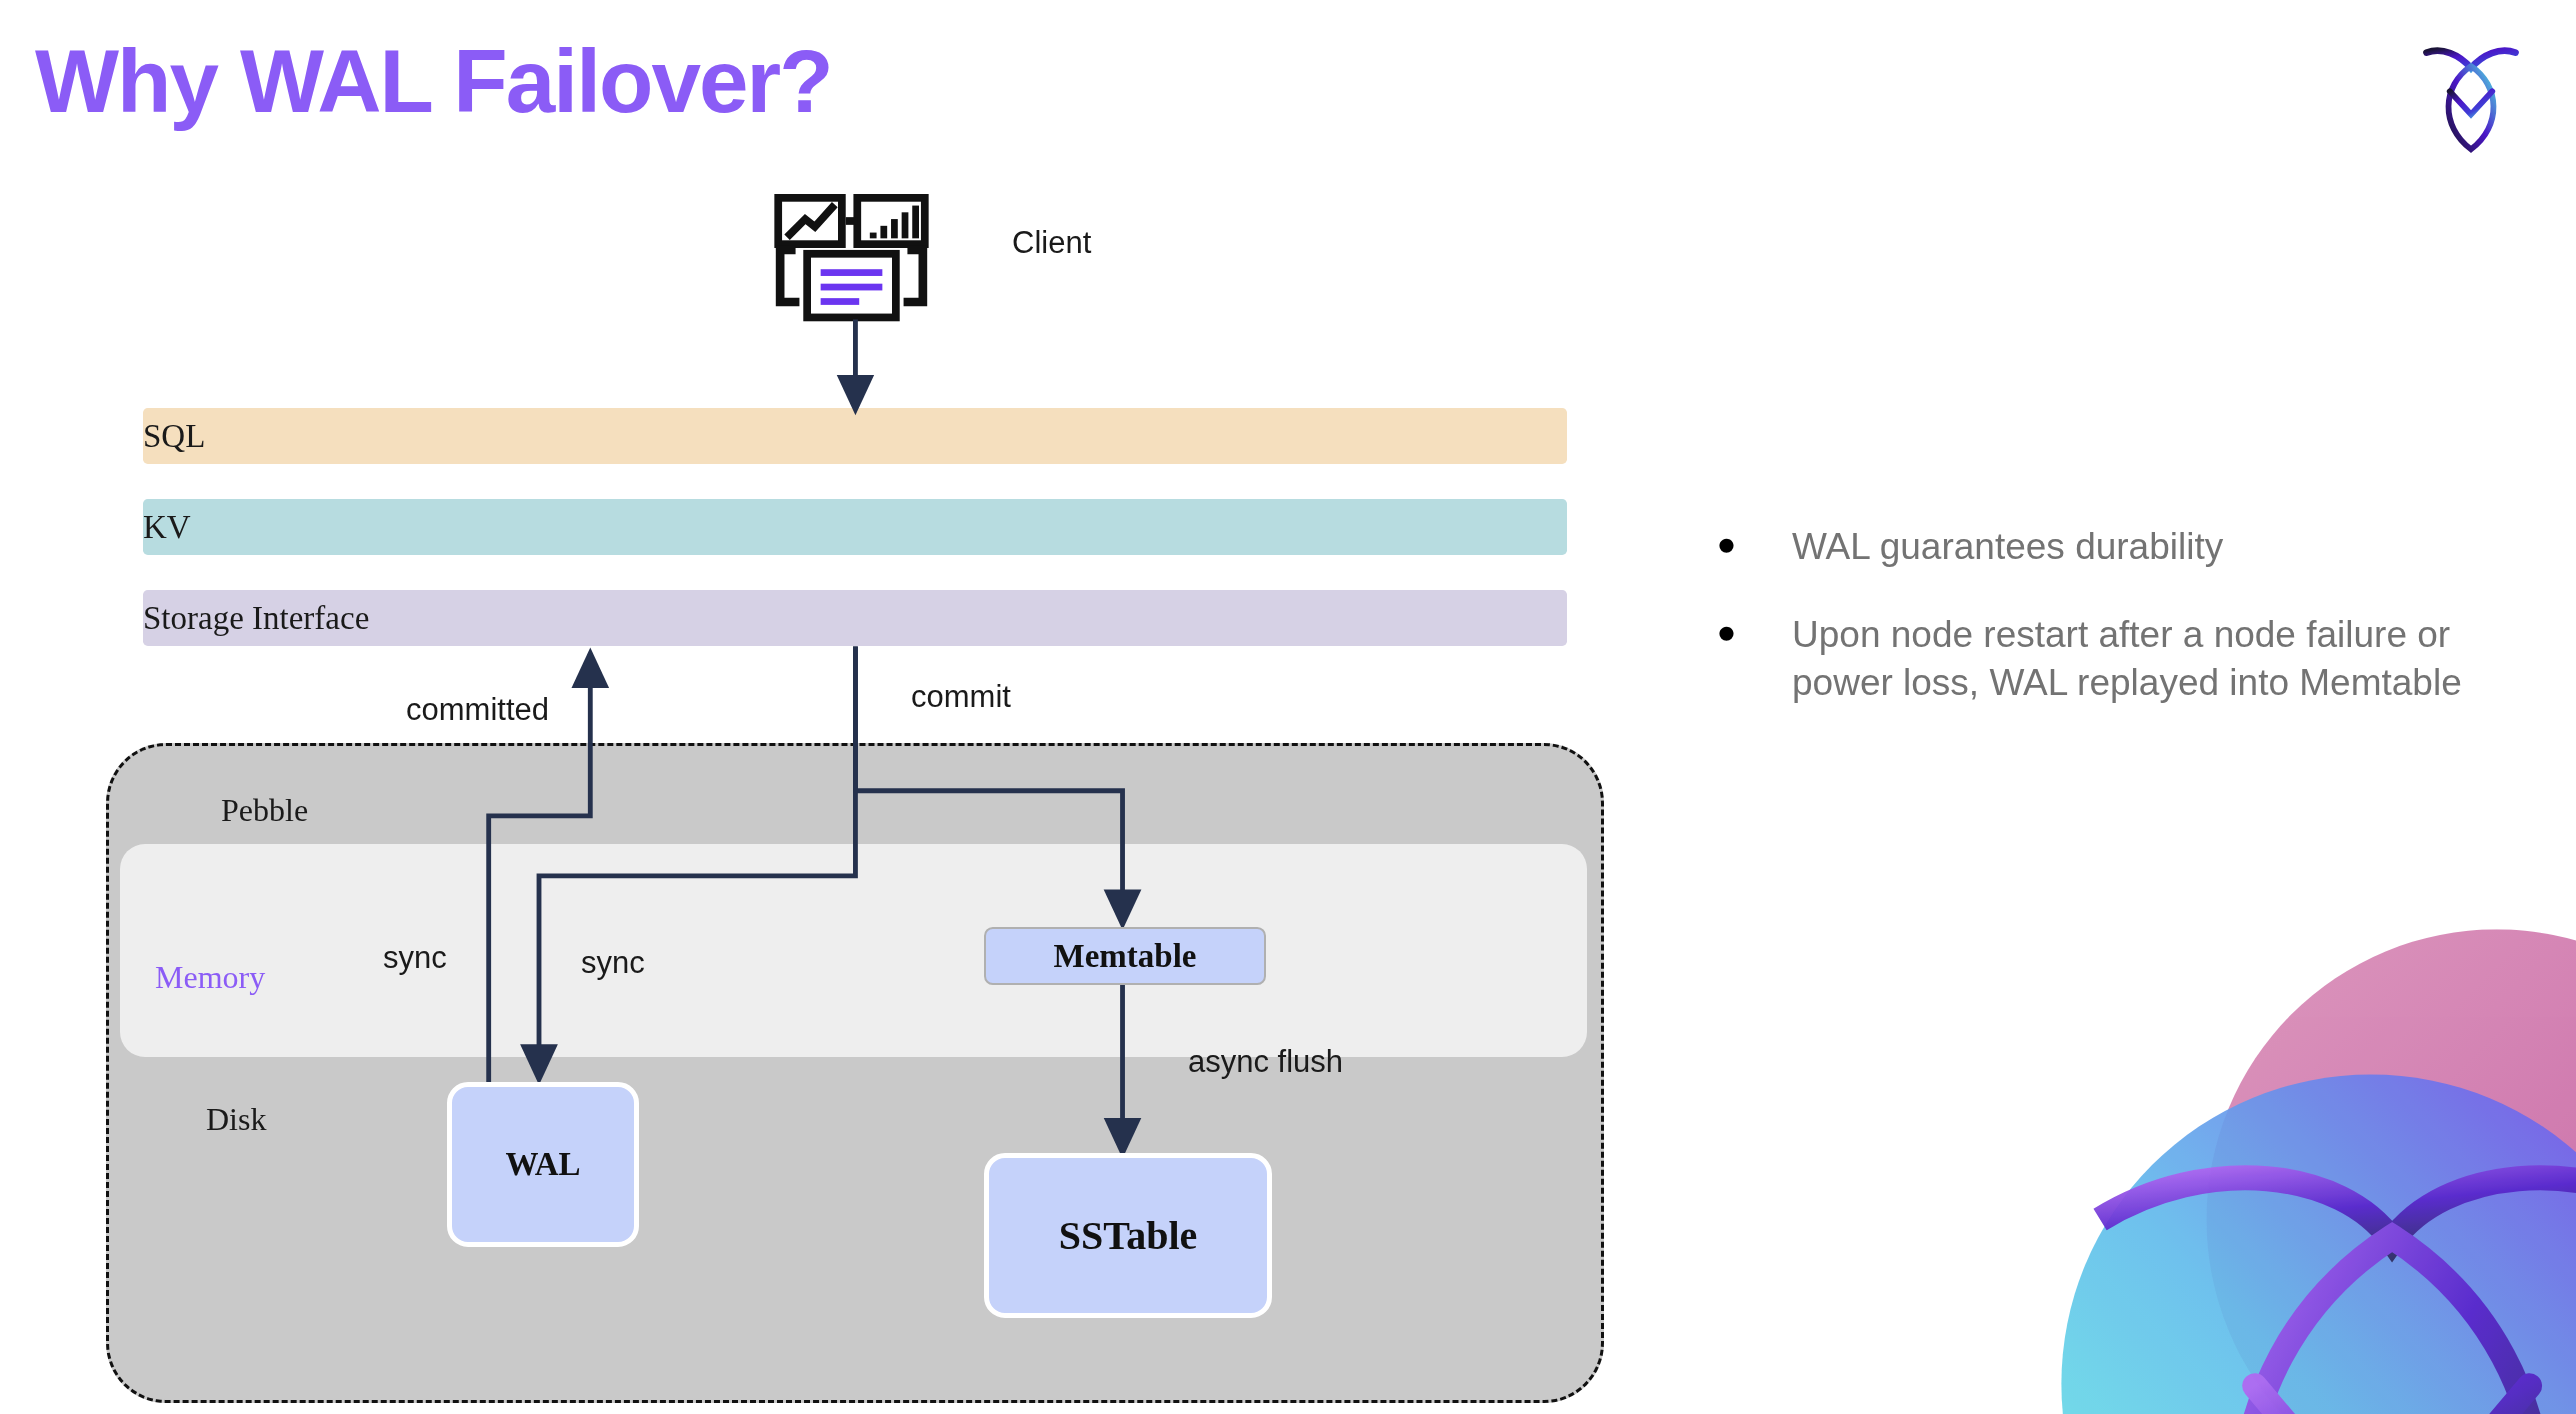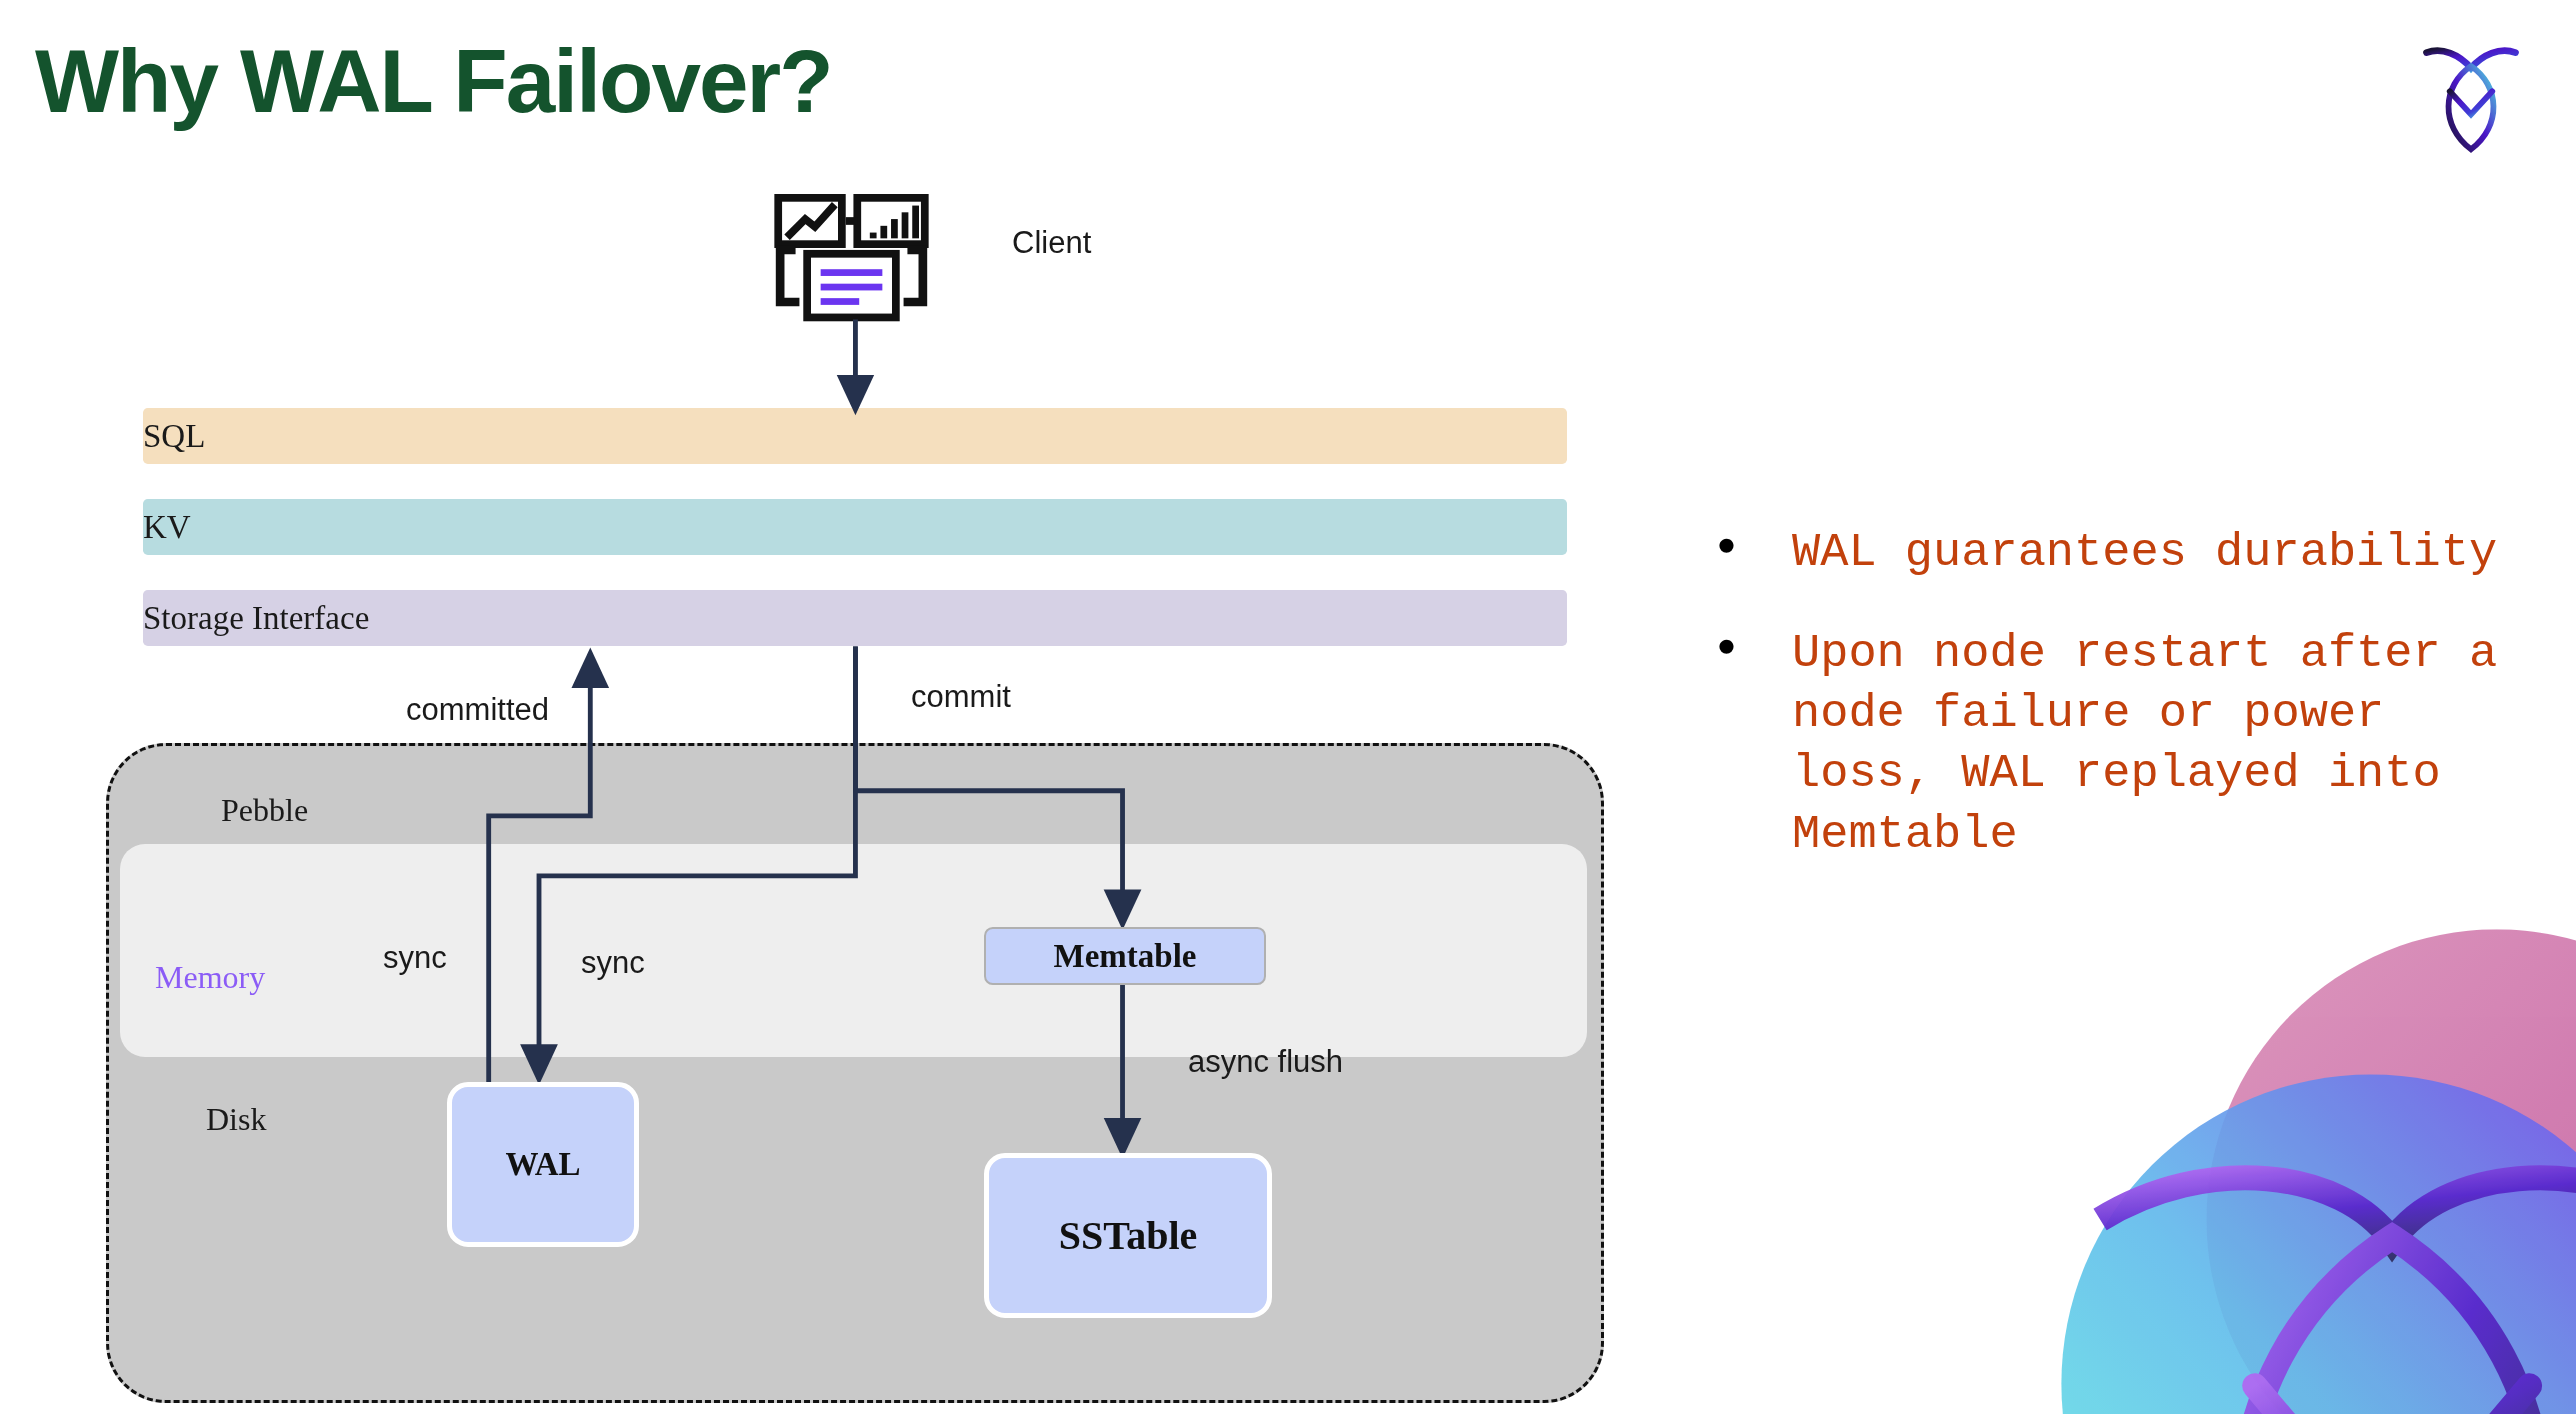--- a/index.html
+++ b/index.html
@@ -4,21 +4,21 @@
 <style>
   html,body{margin:0;padding:0;background:#fff;}
   body{width:2576px;height:1415px;position:relative;overflow:hidden;
        font-family:"Liberation Sans", sans-serif;}
 
   
   #slide-title{
     position:absolute;left:35px;top:35px;
     font-family:"Liberation Sans", sans-serif;
     font-size:89px;font-weight:bold;letter-spacing:-1.9px;
-    color:#14532d;line-height:1.05;white-space:nowrap;
+    color:#8b5cf6;line-height:1.05;white-space:nowrap;
   }
 
   
   #brand-logo{position:absolute;left:2413px;top:37px;width:116px;height:124px;}
 
   
   .layer-bar{
     position:absolute;left:143px;width:1424px;height:56px;border-radius:4.8px;
     display:flex;align-items:center;justify-content:flex-start;
     font-family:"Liberation Serif", serif;font-size:33px;color:#1a1a1a;
@@ -88,22 +88,22 @@
   #client-icon{position:absolute;left:774px;top:194px;width:155px;height:135px;}
 
   
   #bullets{position:absolute;left:1703px;top:523px;width:832px;}
   .bullet-row{display:flex;align-items:flex-start;margin-bottom:41px;}
   .bullet-dot{
     flex:0 0 auto;width:89px;font-size:33px;line-height:1.25;color:#000;
     text-align:left;padding-left:13.5px;box-sizing:border-box;
   }
   .bullet-text{
-    flex:1 1 auto;font-family:Liberation Mono, monospace;
-    font-size:47px;line-height:1.28;color:#c2410c;
+    flex:1 1 auto;font-family:Liberation Sans, sans-serif;
+    font-size:37px;line-height:1.28;color:#737373;
   }
 
   
   #decor-watermark{position:absolute;left:1955px;top:929px;
     width:677px;height:523px;overflow:hidden;}
 </style>
 </head>
 <body>
 
 <div id="slide-title">Why WAL Failover?</div>

